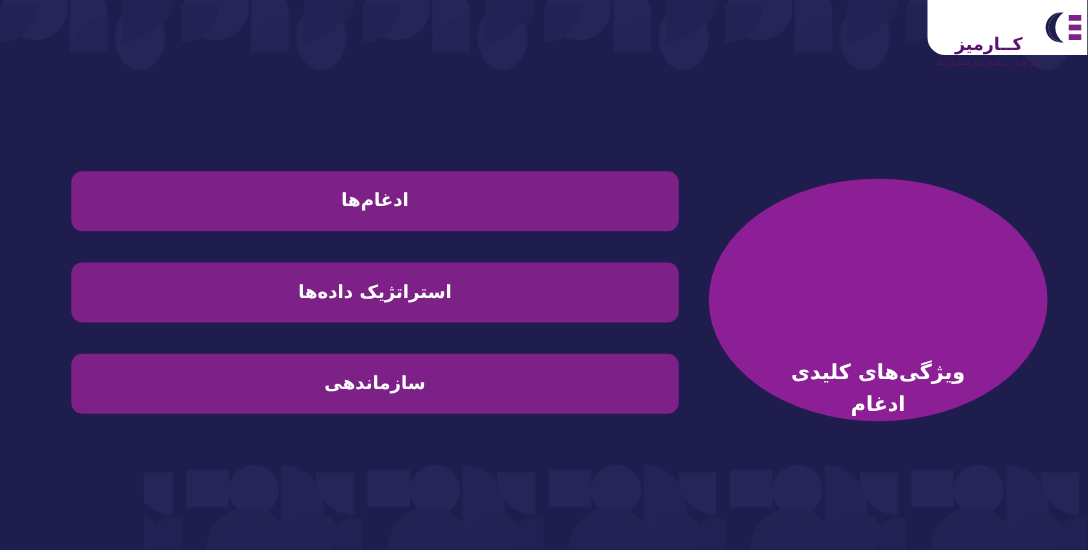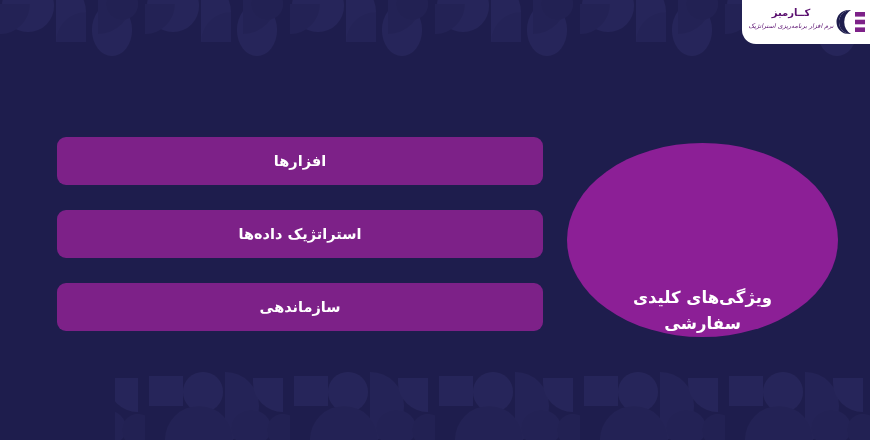--- a/index.html
+++ b/index.html
@@ -60,34 +60,34 @@
   }
   .logo-texts {
     position: absolute;
     top: 5px;
     right: 36px;
     width: 86px;
     text-align: center;
     direction: rtl;
   }
   .logo-name {
-    font-size: 10px;
+    font-size: 14px;
     font-weight: bold;
     color: #5b1170;
     letter-spacing: 0.5px;
     line-height: 15px;
     white-space: nowrap;
+    margin-top: 24px;
   }
   .logo-tagline {
     font-size: 6.4px;
     color: #5b1170;
     line-height: 11px;
     white-space: nowrap;
     margin-top: 1px;
-    font-style: italic;
   }
   .logo-mark {
     position: absolute;
     top: 7px;
     right: 4px;
     width: 30px;
     height: 30px;
   }
 
   
@@ -192,27 +192,27 @@
       <rect x="19" y="12.7" width="10" height="4.6" fill="#7d2188"></rect>
       <rect x="19" y="20.4" width="10" height="4.6" fill="#7d2188"></rect>
     </svg>
     <div class="logo-texts">
       <div class="logo-name">کــارمیز</div>
       <div class="logo-tagline">نرم افزار برنامه‌ریزی استراتژیک</div>
     </div>
   </div>
 
   <div class="buttons-col">
-    <button class="feature-btn">افزار‌ها</button>
+    <button class="feature-btn">ادغام‌ها</button>
     <div class="btn-gap"></div>
     <button class="feature-btn">استراتژیک داده‌ها</button>
     <div class="btn-gap"></div>
     <button class="feature-btn">سازماندهی</button>
   </div>
 
   <div class="headline-ellipse">
     <div class="headline-text">
       <span class="headline-line">ویژگی‌های کلیدی</span>
-      <span class="headline-line">سفارشی</span>
+      <span class="headline-line">ادغام</span>
     </div>
   </div>
 
 </div>
 
 </body></html>

